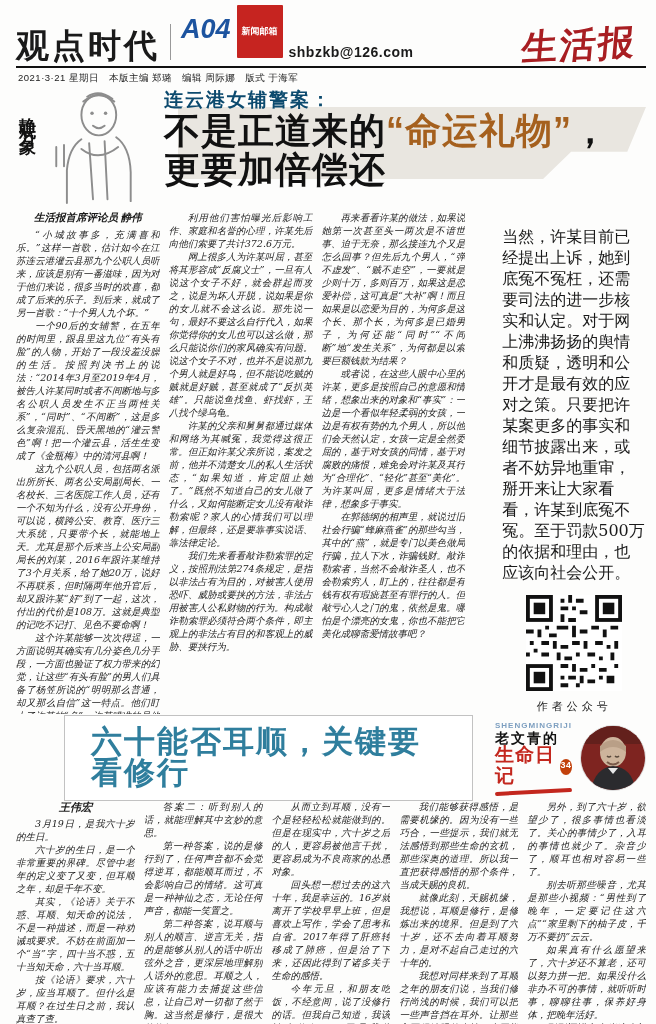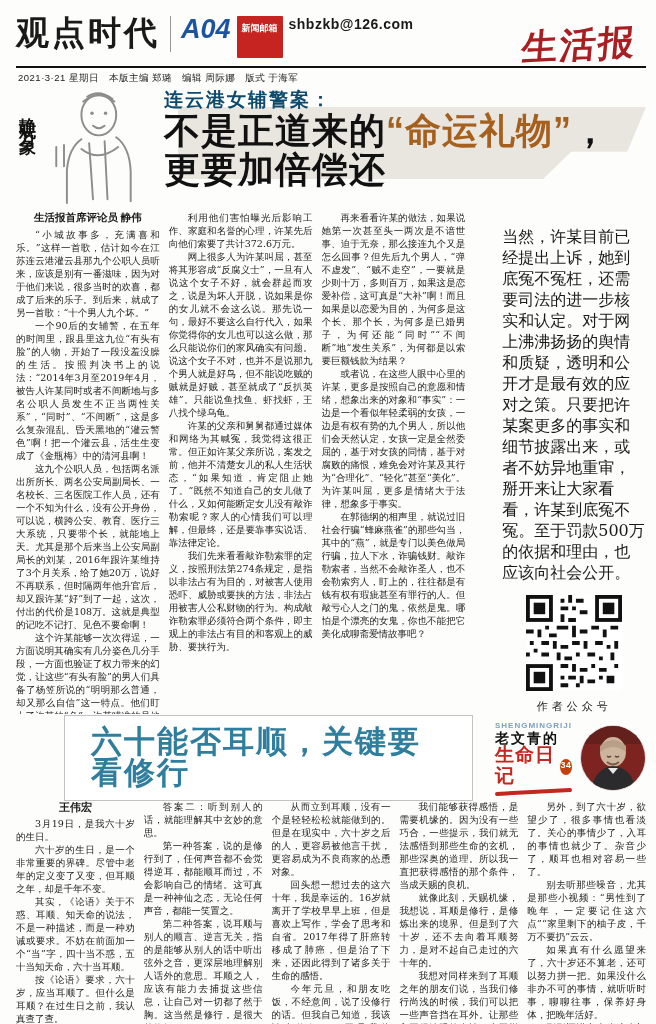--- a/index.html
+++ b/index.html
@@ -1,43 +1,43 @@
 <!DOCTYPE html>
 <html><head>
 <meta charset="utf-8">
 <style>
   html,body{margin:0;padding:0;background:#f2f2f0;}
   .page{position:relative;width:656px;height:1024px;background:#fdfdfc;overflow:hidden;
         font-family:"Liberation Sans",sans-serif;color:#1a1a1a;box-sizing:border-box;
         padding:10px 10px 0 16px;}
   
   .masthead{display:flex;align-items:flex-end;justify-content:space-between;height:52px;}
-  .mast-left{display:flex;gap:6px;}
+  .mast-left{display:flex;align-items:flex-end;gap:6px;}
   .section-title{font-size:33px;font-weight:900;letter-spacing:3px;line-height:1;}
   .mast-div{width:1px;height:36px;background:#999;margin:0 4px 2px 4px;}
   .page-no{font-size:27px;font-weight:900;font-style:italic;color:#1d549f;line-height:1;margin-bottom:19px;}
-  .mail-badge{background:#c62420;color:#fff;font-size:9px;font-weight:bold;padding:6px 5px;border-radius:1px;margin-bottom:4px;}
+  .mail-badge{background:#c62420;color:#fff;font-size:9px;font-weight:bold;padding:20px 5px;border-radius:1px;margin-bottom:4px;}
   .mail-addr{font-size:14px;font-weight:800;margin-bottom:2px;letter-spacing:.5px;}
   .paper-logo{font-family:"DejaVu Serif",serif;font-size:36px;font-weight:900;color:#a81e22;
               transform:skewX(-8deg) rotate(-3deg);letter-spacing:2px;margin-right:10px;line-height:1;}
   .mast-rule{height:2px;background:#111;margin-top:4px;}
   .dateline{font-size:9.5px;color:#222;padding:4px 0 2px 2px;letter-spacing:.5px;}
   
   .art1-head{display:flex;margin-top:2px;height:118px;}
   .cartoon{width:138px;display:flex;align-items:flex-start;gap:4px;flex:none;}
   .cartoon-label{writing-mode:vertical-rl;font-size:17px;font-weight:900;letter-spacing:7px;margin-top:14px;color:#111;}
   .hl-wrap{flex:1;position:relative;padding-left:10px;}
   .hl-bg{position:absolute;left:24px;top:18px;right:0;height:72px;background:#e9e6e0;
          clip-path:polygon(0 0,100% 0,96% 62%,84% 62%,78% 100%,0 100%);}
   .kicker{position:relative;font-size:19px;font-weight:900;color:#0c4a6e;letter-spacing:2px;line-height:1.15;}
   .hl-main{position:relative;font-size:36px;font-weight:900;line-height:1.1;letter-spacing:1px;color:#111;}
   .hl-quote{color:#a5601e;}
   
   .cols{display:flex;gap:9px;margin-top:4px;}
-  .cols .col{flex:1;overflow:hidden;font-family:"DejaVu Serif",serif;}
+  .cols .col{flex:1;overflow:hidden;font-family:"DejaVu Serif",serif;font-style:italic;}
   .cols1{height:503px;}
   .cols2{height:246px;}
   .col p{margin:0;font-size:9.5px;line-height:13px;text-align:justify;text-indent:2em;color:#1c1c1c;}
   .byline1{font-size:10.5px;font-weight:bold;text-align:center;margin-bottom:3px;font-family:"Liberation Sans",sans-serif;}
   .byline2{font-size:11px;font-weight:bold;text-align:center;margin-bottom:2px;font-family:"Liberation Sans",sans-serif;}
   .col4wrap{flex:1;display:flex;flex-direction:column;overflow:hidden;margin-left:28px;}
   .col4wrap .coltext{overflow:hidden;font-family:"DejaVu Serif",serif;}
   .qr-block{margin-top:10px;text-align:center;}
   .qr-svg{width:96px;height:96px;}
   .qr-caption{font-size:11px;letter-spacing:4px;color:#222;margin-top:4px;}

